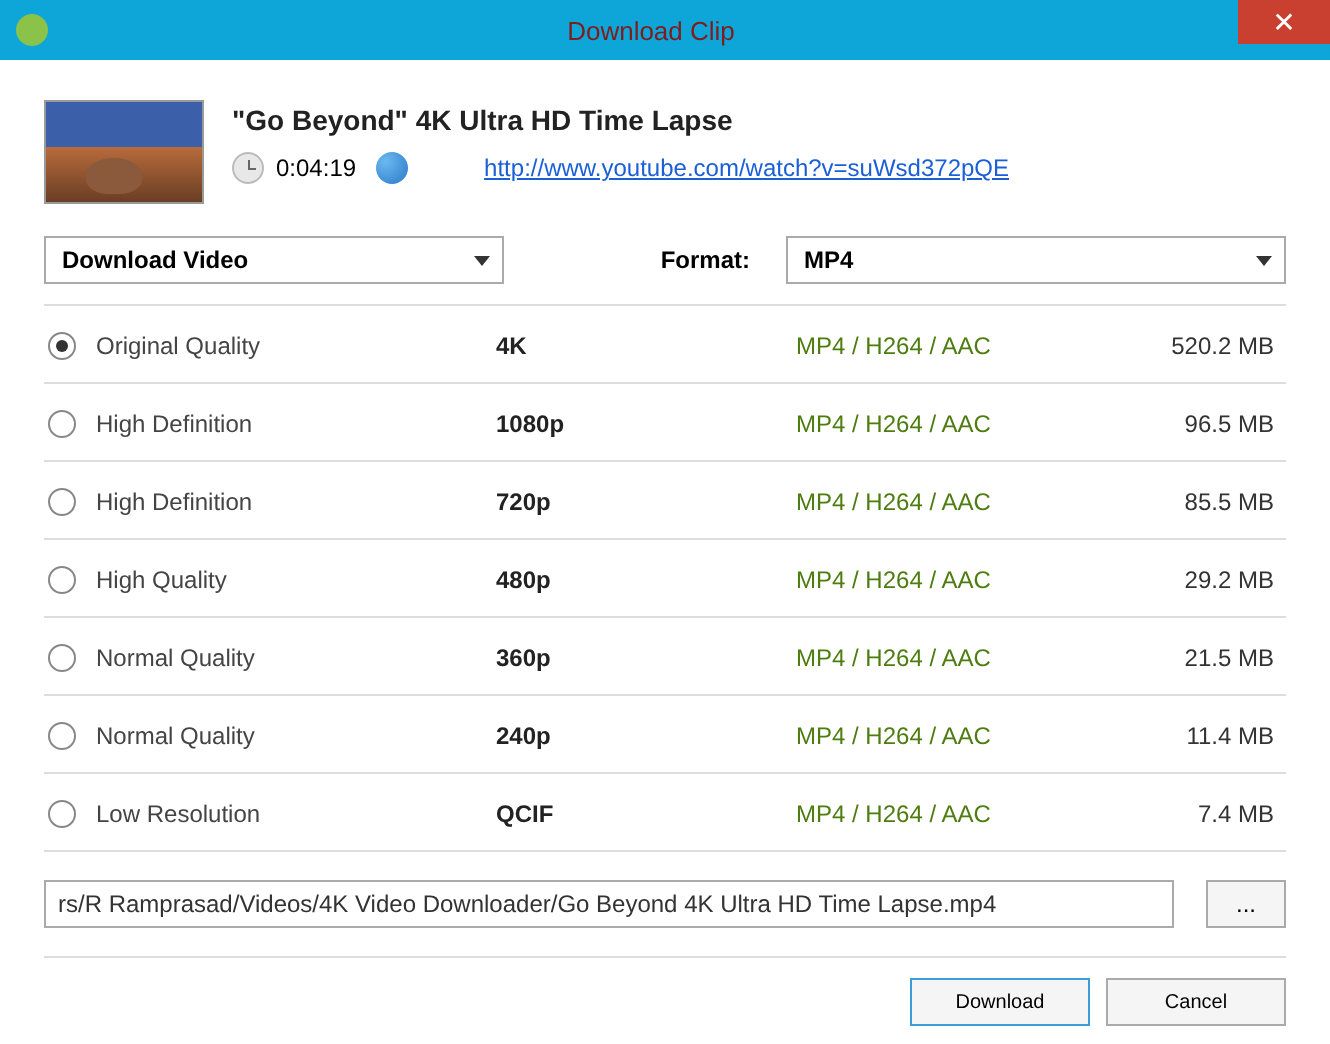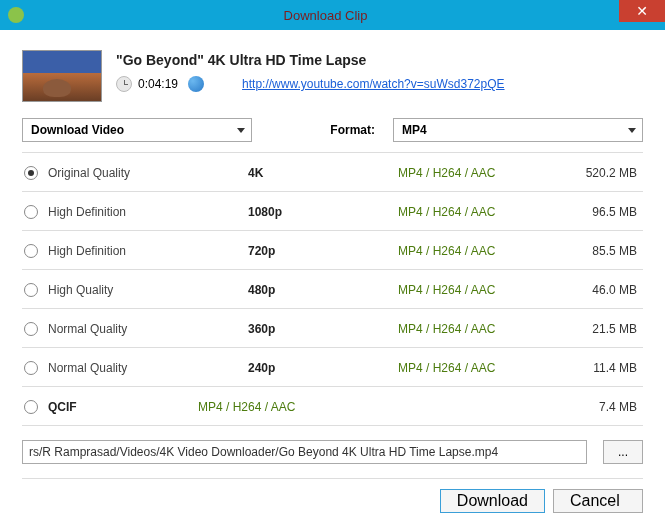--- a/index.html
+++ b/index.html
@@ -34,21 +34,21 @@
 .radio.selected::after { content:""; width:6px; height:6px; background:#333; border-radius:50%; }
 .q-name { width: 200px; color: #444; }
 .q-res { width: 150px; font-weight: bold; color: #222; }
 .q-codec { width: 160px; color: #4d7c0f; }
 .q-size { flex:1; text-align: right; color: #333; padding-right: 4px; }
 .path-row { display: flex; gap: 16px; margin-top: 14px; }
 .path-input { flex:1; border: 1px solid #aaa; height: 24px; padding: 0 6px; font-size: 12px; background:#fff; color:#333; overflow:hidden; white-space:nowrap; display:flex; align-items:center; }
 .browse-btn { width: 40px; height: 24px; border: 1px solid #aaa; background: #f5f5f5; display:flex; align-items:center; justify-content:center; }
 hr.foot-sep { border:none; border-top:1px solid #ddd; margin: 14px 0 10px 0; }
 .footer { display: flex; justify-content: flex-end; gap: 8px; }
-.btn { min-width: 90px; height: 24px; border: 1px solid #aaa; background: #f5f5f5; font-size: 16px; display:flex; align-items:center; padding: 0 16px; }
+.btn { min-width: 90px; height: 24px; border: 1px solid #aaa; background: #f5f5f5; font-size: 10px; display:flex; align-items:center; justify-content:center; padding: 0 2px; }
 .btn.primary { border-color: #3a9fd8; }
 </style>
 </head>
 <body>
 
 <div class="titlebar">
   <span class="app-icon"></span>
   <span class="title">Download Clip</span>
   <div class="close">✕</div>
 </div>
@@ -102,41 +102,42 @@
         <span class="q-res">720p</span>
         <span class="q-codec">MP4 / H264 / AAC</span>
         <span class="q-size">85.5 MB</span>
       </div>
       <hr class="sep">
       <div class="quality-row">
         <span class="radio"></span>
         <span class="q-name">High Quality</span>
         <span class="q-res">480p</span>
         <span class="q-codec">MP4 / H264 / AAC</span>
-        <span class="q-size">46.0 MB</span>
+        <span class="q-size">29.2 MB</span>
       </div>
       <hr class="sep">
       <div class="quality-row">
         <span class="radio"></span>
         <span class="q-name">Normal Quality</span>
         <span class="q-res">360p</span>
         <span class="q-codec">MP4 / H264 / AAC</span>
         <span class="q-size">21.5 MB</span>
       </div>
       <hr class="sep">
       <div class="quality-row">
         <span class="radio"></span>
         <span class="q-name">Normal Quality</span>
         <span class="q-res">240p</span>
         <span class="q-codec">MP4 / H264 / AAC</span>
         <span class="q-size">11.4 MB</span>
       </div>
       <hr class="sep">
       <div class="quality-row">
         <span class="radio"></span>
+        <span class="q-name">Low Resolution</span>
         <span class="q-res">QCIF</span>
         <span class="q-codec">MP4 / H264 / AAC</span>
         <span class="q-size">7.4 MB</span>
       </div>
     </div>
 
   <hr class="sep">
 
   <div class="path-row">
     <div class="path-input">

